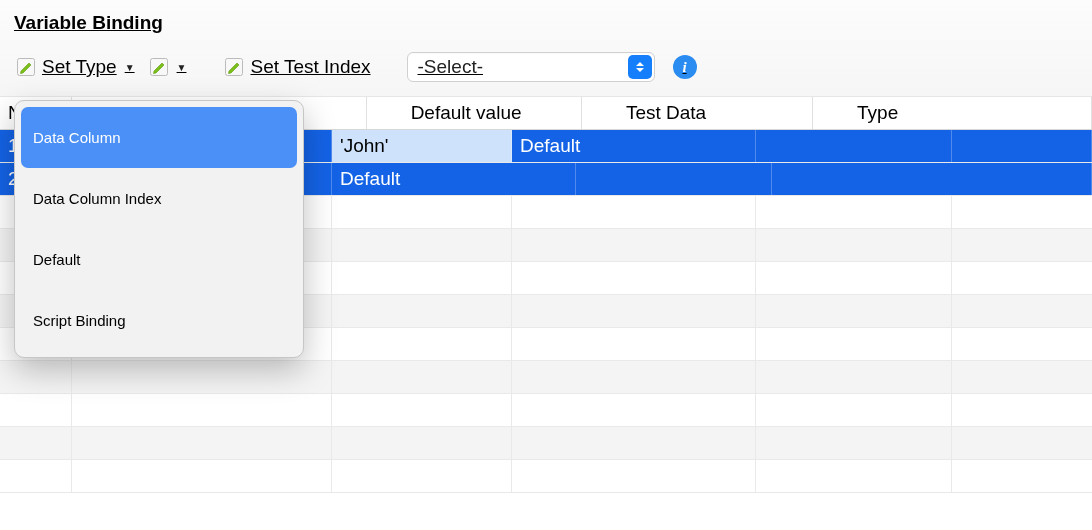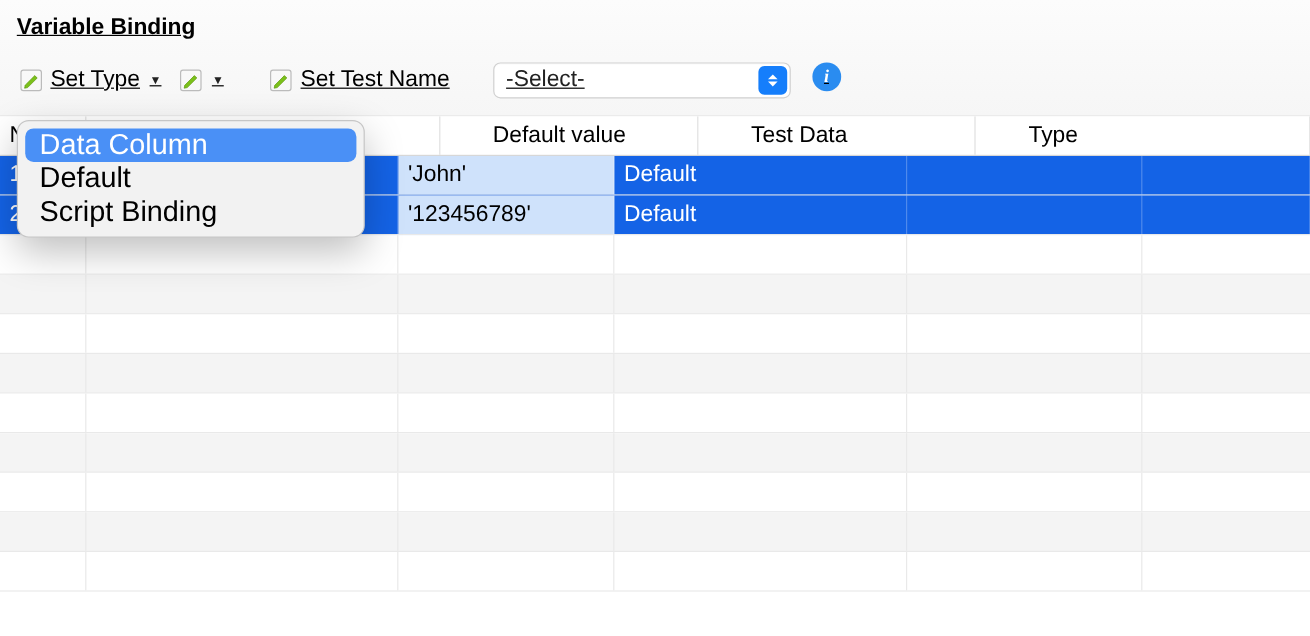--- a/index.html
+++ b/index.html
@@ -13,21 +13,21 @@
     overflow: hidden;
   }
   .wrap { position: relative; width: 1092px; height: 530px; }
   .header {
     padding: 12px 14px 6px 14px;
     background: linear-gradient(#fcfcfc,#f6f6f6);
     border-bottom: 1px solid #e6e6e6;
     text-decoration: underline;
   }
   .title { font-weight: 700; font-size: 19px; margin-bottom: 18px; }
-  .toolbar { display: flex; gap: 10px; padding-bottom: 8px; }
+  .toolbar { display: flex; align-items: center; gap: 10px; padding-bottom: 8px; }
   .pencil-icon {
     width: 20px; height: 20px; display: inline-flex; align-items: center; justify-content: center;
     flex: none;
   }
   .tb-btn {
     display: inline-flex; align-items: center; gap: 6px;
     font-size: 19px; color: #000; cursor: default;
     padding: 2px 2px;
   }
   .caret { font-size: 10px; color: #222; margin-left: 2px; }
@@ -112,22 +112,22 @@
     left: 14px; top: 100px;
     width: 290px;
     background: #f2f2f2;
     border: 1px solid #c6c6c6;
     border-radius: 10px;
     box-shadow: 0 12px 32px rgba(0,0,0,0.25);
     padding: 6px;
     z-index: 50;
   }
   .menu-item {
-    font-size: 24px;
-    padding: 0 12px;
+    font-size: 15px;
+    padding: 22px 12px;
     border-radius: 7px;
     cursor: default;
     color: #000;
   }
   .menu-item.sel {
     background: #4a90f6; color: #fff;
   }
 </style>
 </head>
 <body>
@@ -156,21 +156,21 @@
       <span class="caret">▼</span>
     </div>
     <span class="tb-gap"></span>
     <div class="tb-btn">
       <span class="pencil-icon">
         <svg width="20" height="20" viewBox="0 0 20 20">
               <rect x="1.5" y="1.5" width="17" height="17" rx="2" fill="none" stroke="#bbb"></rect>
               <path d="M5 14 L13 6 L15 8 L7 16 L4.5 16.5 Z" fill="#7bc01a" stroke="#5e9a0e" stroke-width="0.6"></path>
             </svg>
       </span>
-      <span>Set Test Name</span>
+      <span>Set Test Index</span>
     </div>
     <span class="tb-gap"></span>
     <div class="select-wrap">
       <div class="select-box">
         <span>-Select-</span>
       </div>
       <div class="select-handle">
         <div class="tri up"></div>
             <div class="tri down"></div>
       </div>
@@ -192,21 +192,20 @@
           <div class="cell c0">1</div>
           <div class="cell c1"></div>
           <div class="cell c2 light">'John'</div>
           <div class="cell c3">Default</div>
           <div class="cell c4"></div>
           <div class="cell c5"></div>
         </div>
         <div class="row sel">
           <div class="cell c0">2</div>
           <div class="cell c1"></div>
-          <div class="cell c2 light">'123456789'</div>
           <div class="cell c3">Default</div>
           <div class="cell c4"></div>
           <div class="cell c5"></div>
         </div>
         <div class="row empty">
           <div class="cell c0"></div>
           <div class="cell c1"></div>
           <div class="cell c2"></div>
           <div class="cell c3"></div>
           <div class="cell c4"></div>
@@ -274,17 +273,18 @@
           <div class="cell c2"></div>
           <div class="cell c3"></div>
           <div class="cell c4"></div>
           <div class="cell c5"></div>
         </div>
       </div>
 </div>
 
 <div class="menu" id="menu">
       <div class="menu-item sel">Data Column</div>
+      <div class="menu-item">Data Column Index</div>
       <div class="menu-item">Default</div>
       <div class="menu-item">Script Binding</div>
     </div>
 
 </div>
 
 </body></html>

